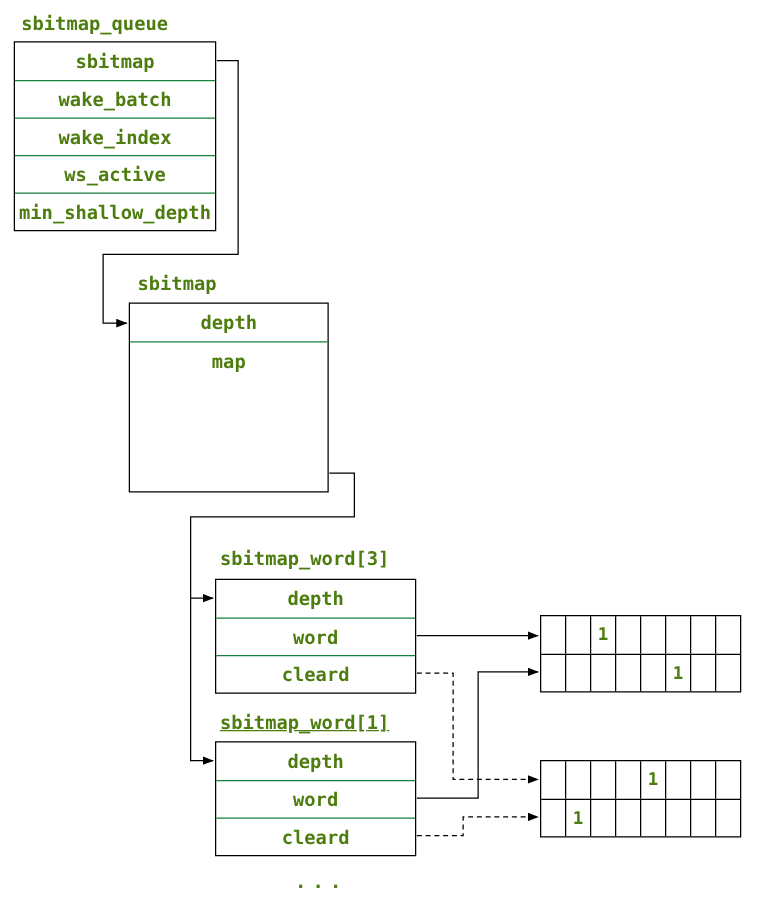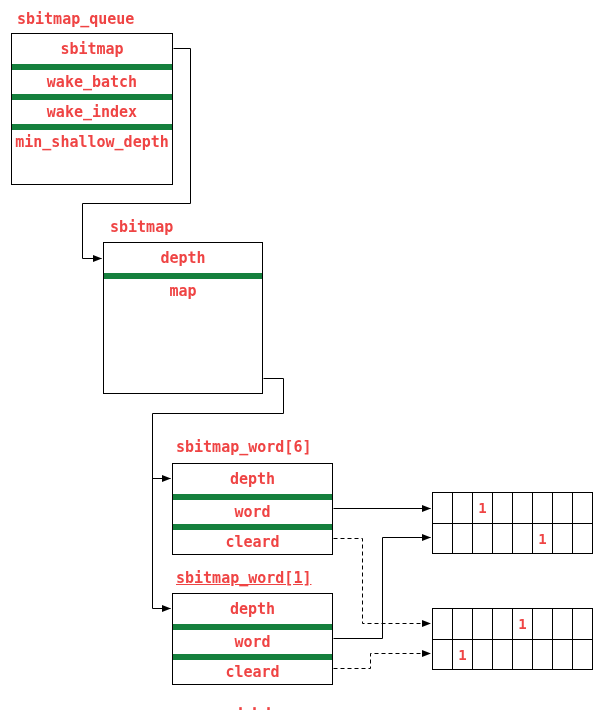--- a/index.html
+++ b/index.html
@@ -1,32 +1,32 @@
 <!DOCTYPE html>
 <html><head>
 <meta charset="utf-8">
 <style>
   html,body{margin:0;padding:0;background:#fff;}
   .stage{
     position:relative;width:610px;height:726px;background:#ffffff;
     font-family:"DejaVu Sans Mono","Liberation Mono",monospace;
-    color:#ef4444;overflow:hidden;
+    color:#4d7c0f;overflow:hidden;
   }
   .label{
     position:absolute;font-size:15px;font-weight:bold;white-space:pre;
     line-height:16px;
   }
   .box{
     position:absolute;box-sizing:border-box;border:1px solid #000;background:#fff;
   }
   .row{
     box-sizing:border-box;height:30px;display:flex;align-items:center;
     justify-content:center;font-size:15px;font-weight:bold;white-space:pre;
   }
-  .row + .row{border-top:6px solid #15803d;}
+  .row + .row{border-top:1px solid #15803d;}
   .bitgrid{
     position:absolute;box-sizing:border-box;border:1px solid #000;background:#fff;
   }
   .bitrow{display:flex;box-sizing:border-box;height:30px;}
   .bitrow + .bitrow{border-top:1px solid #000;}
   .bitcell{
     flex:1;box-sizing:border-box;display:flex;align-items:center;
     justify-content:center;font-size:14px;font-weight:bold;
   }
   .bitcell + .bitcell{border-left:1px solid #000;}
@@ -49,27 +49,28 @@
   #l-word0 {left:176px; top:439px;}
   #l-word1 {left:176px; top:570px;text-decoration:underline;}
 </style>
 </head>
 <body>
 
 <div class="stage">
 
   <div class="label" id="l-queue">sbitmap_queue</div>
   <div class="label" id="l-sbitmap">sbitmap</div>
-  <div class="label" id="l-word0">sbitmap_word[6]</div>
+  <div class="label" id="l-word0">sbitmap_word[3]</div>
   <div class="label" id="l-word1">sbitmap_word[1]</div>
 
   <div class="box" id="t-queue">
     <div class="row">sbitmap</div>
     <div class="row">wake_batch</div>
     <div class="row">wake_index</div>
+    <div class="row">ws_active</div>
     <div class="row">min_shallow_depth</div>
   </div>
 
   <div class="box" id="t-sbitmap">
     <div class="row">depth</div>
     <div class="row">map</div>
   </div>
 
   <div class="box" id="t-word0">
     <div class="row">depth</div>

